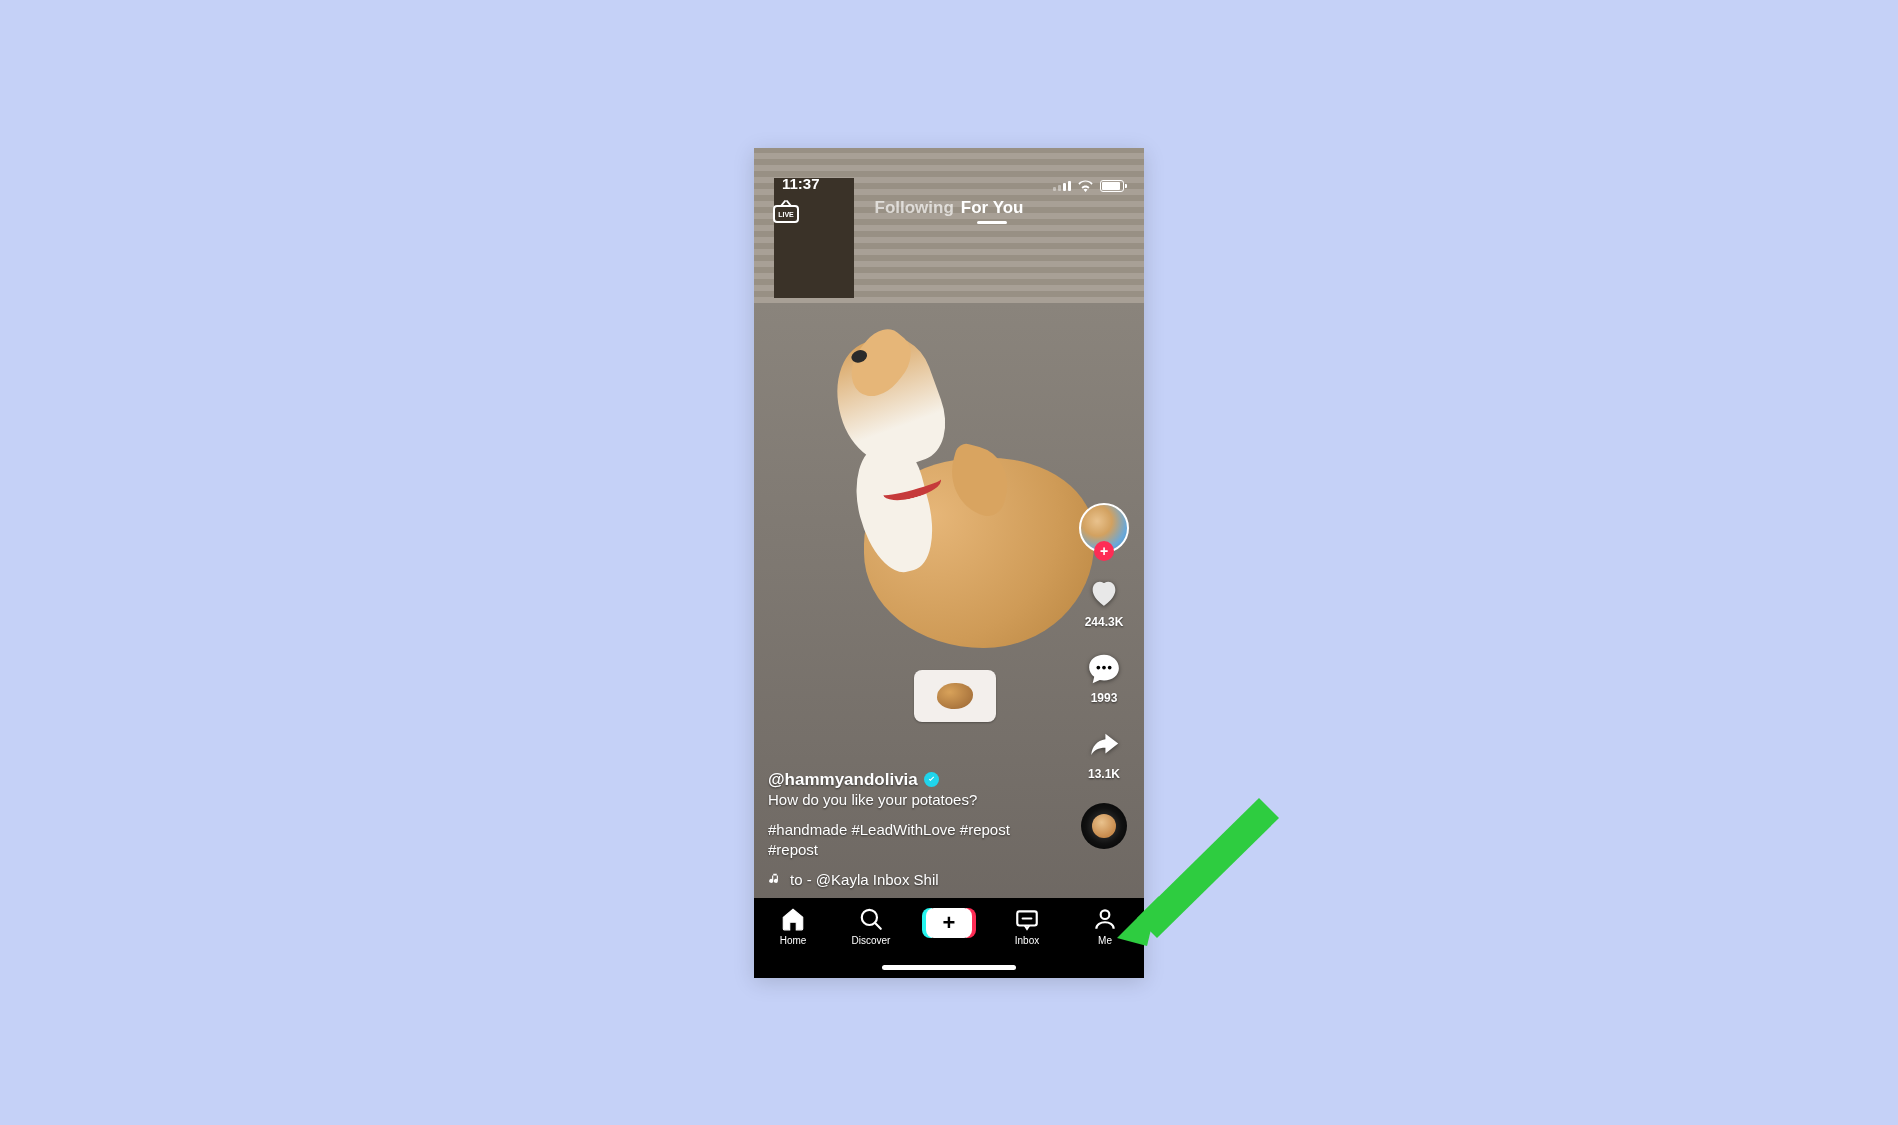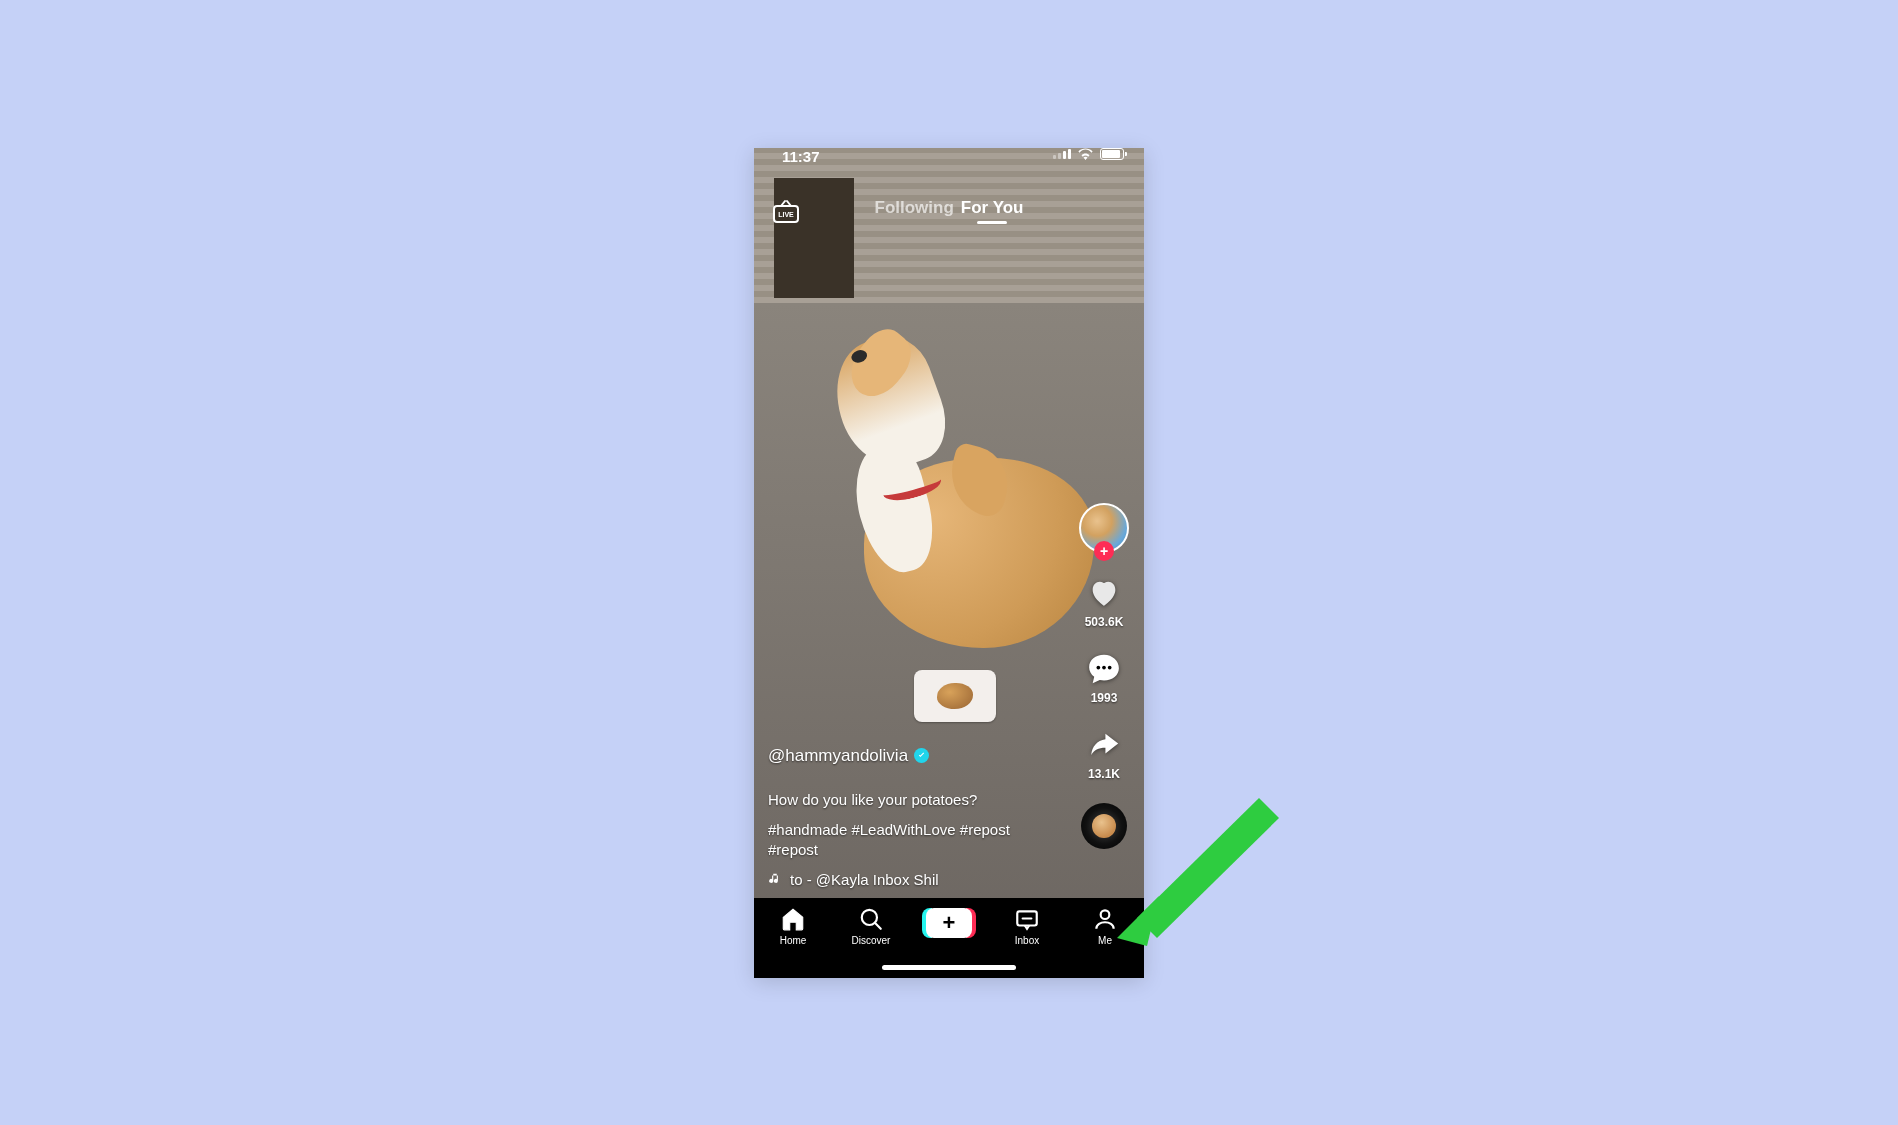--- a/index.html
+++ b/index.html
@@ -117,21 +117,21 @@
   .sticker .potato {
     width:36px; height:26px;
     background:radial-gradient(ellipse at 35% 35%, #d8a25a 0%, #a5703a 80%);
     border-radius:50% 48% 52% 50% / 55% 45% 55% 45%;
   }
 
   
   .status-bar {
     position:absolute; top:0; left:0; right:0;
     height:44px;
-    display:flex; align-items:flex-start; justify-content:space-between;
+    display:flex; align-items:flex-end; justify-content:space-between;
     padding:0 20px 0 28px;
     color:#fff;
     font-weight:600;
     font-size:15px;
     z-index:50;
   }
   .status-right { display:flex; align-items:center; gap:6px; }
   .sig { display:flex; align-items:flex-end; gap:2px; }
   .sig i { width:3px; background:#fff; border-radius:1px; }
   .sig i:nth-child(1){height:4px; background:rgba(255,255,255,.4);}
@@ -208,21 +208,21 @@
     width:24px; height:24px; border-radius:50%;
     background: radial-gradient(circle at 40% 35%, #e9c28d 0%, #c78a4c 70%);
   }
 
   
   .meta {
     position:absolute; left:14px; bottom:90px; right:90px;
     color:#fff; z-index:40;
     text-shadow:0 1px 2px rgba(0,0,0,.6);
   }
-  .user-row { display:flex; align-items:center; gap:6px; font-weight:400; font-size:17px; margin-bottom:24px;}
+  .user-row { display:flex; align-items:center; gap:6px; font-weight:700; font-size:17px; margin-bottom:0;}
   .verify { width:15px; height:15px; background:#20d5ec; border-radius:50%; display:flex;align-items:center;justify-content:center;}
   .verify svg{width:9px;height:9px;fill:#fff;}
   .caption { font-size:15px; line-height:1.35; margin-bottom:10px; }
   .hashtags { font-size:15px; line-height:1.35; }
   .sound-row { display:flex; align-items:center; gap:8px; font-size:15px; margin-top:10px;}
   .sound-row .note{width:14px;height:16px;}
 
   
   .tabbar {
     position:absolute; left:0; right:0; bottom:0;
@@ -317,21 +317,21 @@
       <div class="plus">
           <span>+</span>
         </div>
     </div>
     <div class="rail-item">
       <div class="heart">
         <svg viewBox="0 0 24 24">
             <path d="M12 21s-8-5.3-8-11.2C4 6.1 6.4 4 9 4c1.7 0 3 1 3 1s1.3-1 3-1c2.6 0 5 2.1 5 5.8C20 15.7 12 21 12 21z"></path>
           </svg>
       </div>
-      <span class="cnt">503.6K</span>
+      <span class="cnt">244.3K</span>
     </div>
     <div class="rail-item">
       <div class="comment">
         <svg viewBox="0 0 24 24">
             <path d="M12 2C6 2 1.5 5.8 1.5 10.7c0 2.7 1.4 5.1 3.6 6.8L4 22l5-2.2c1 .2 2 .3 3 .3 6 0 10.5-3.8 10.5-8.7S18 2 12 2z"></path>
             <circle cx="8" cy="11" r="1.3" fill="#000"></circle>
             <circle cx="12" cy="11" r="1.3" fill="#000"></circle>
             <circle cx="16" cy="11" r="1.3" fill="#000"></circle>
           </svg>
       </div>

